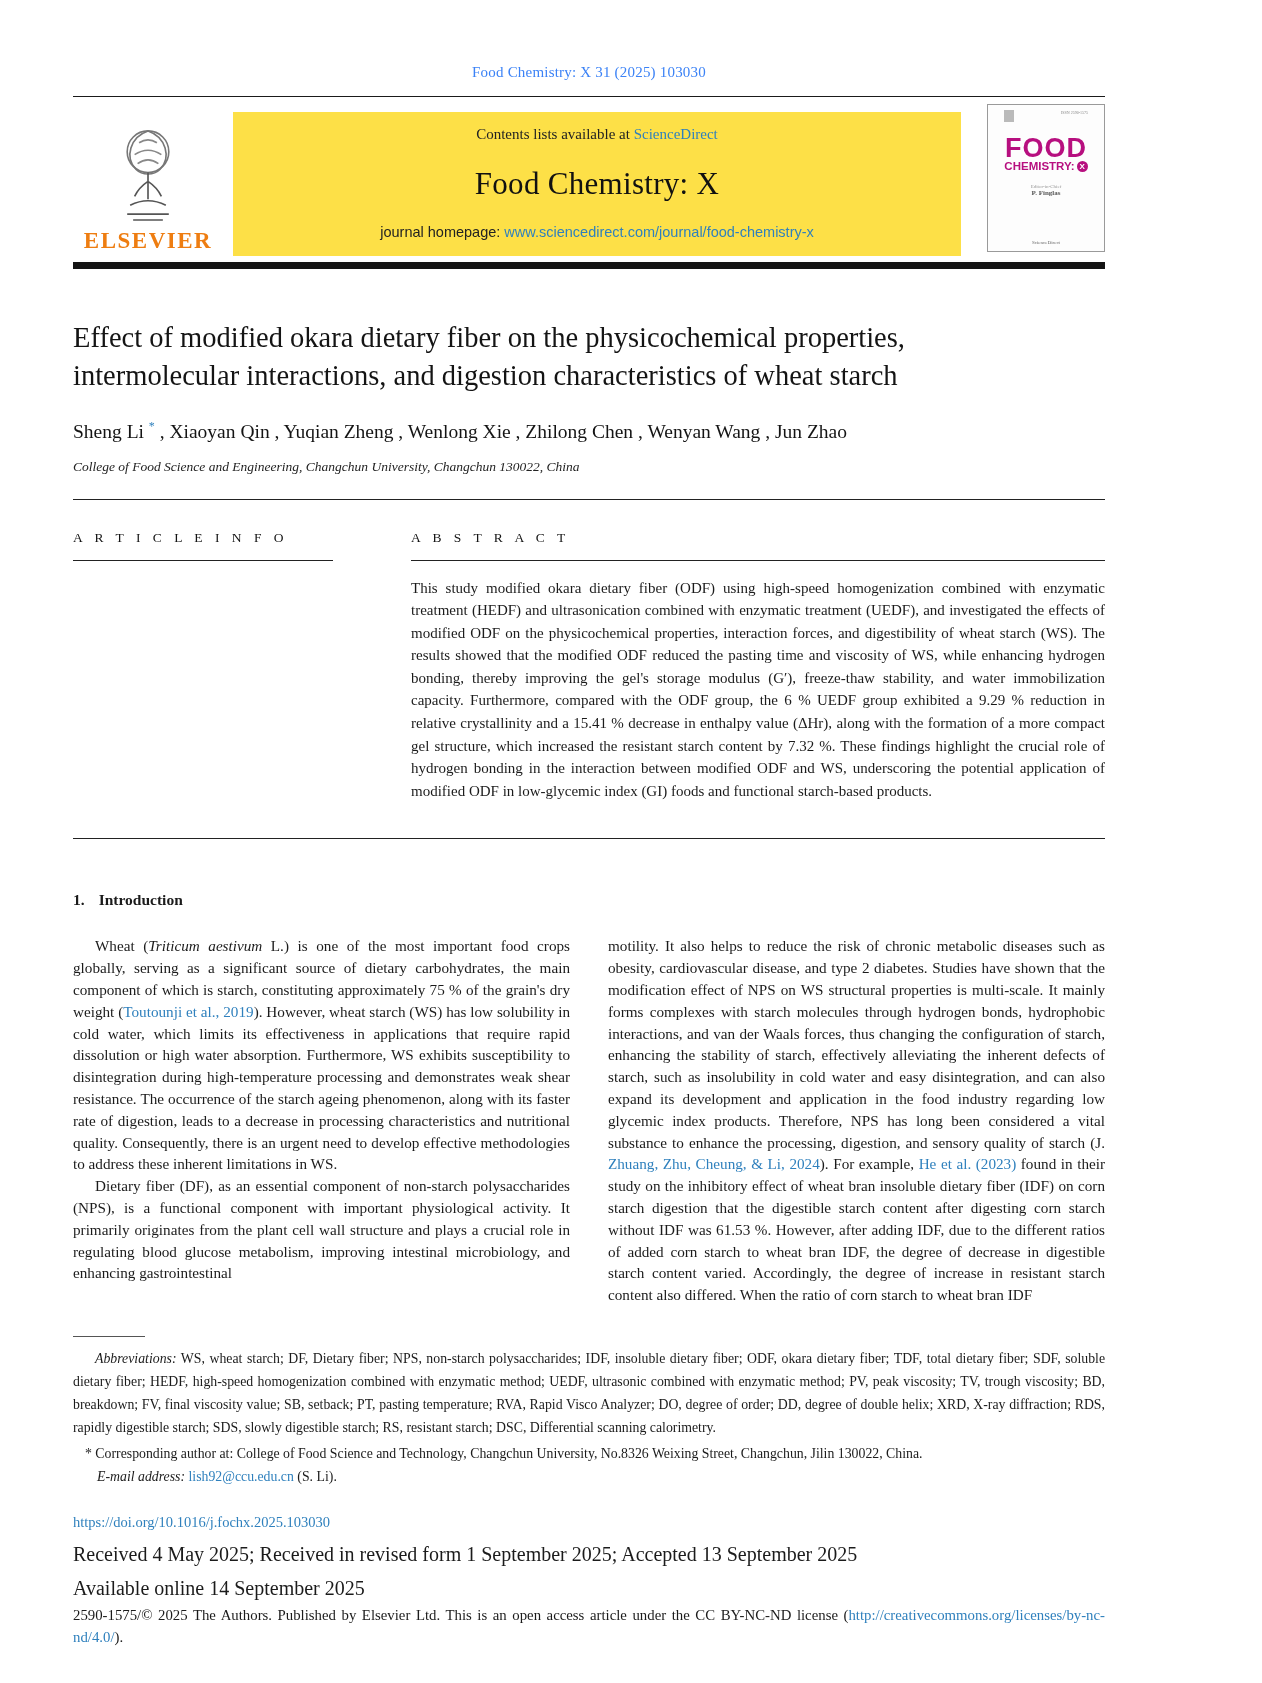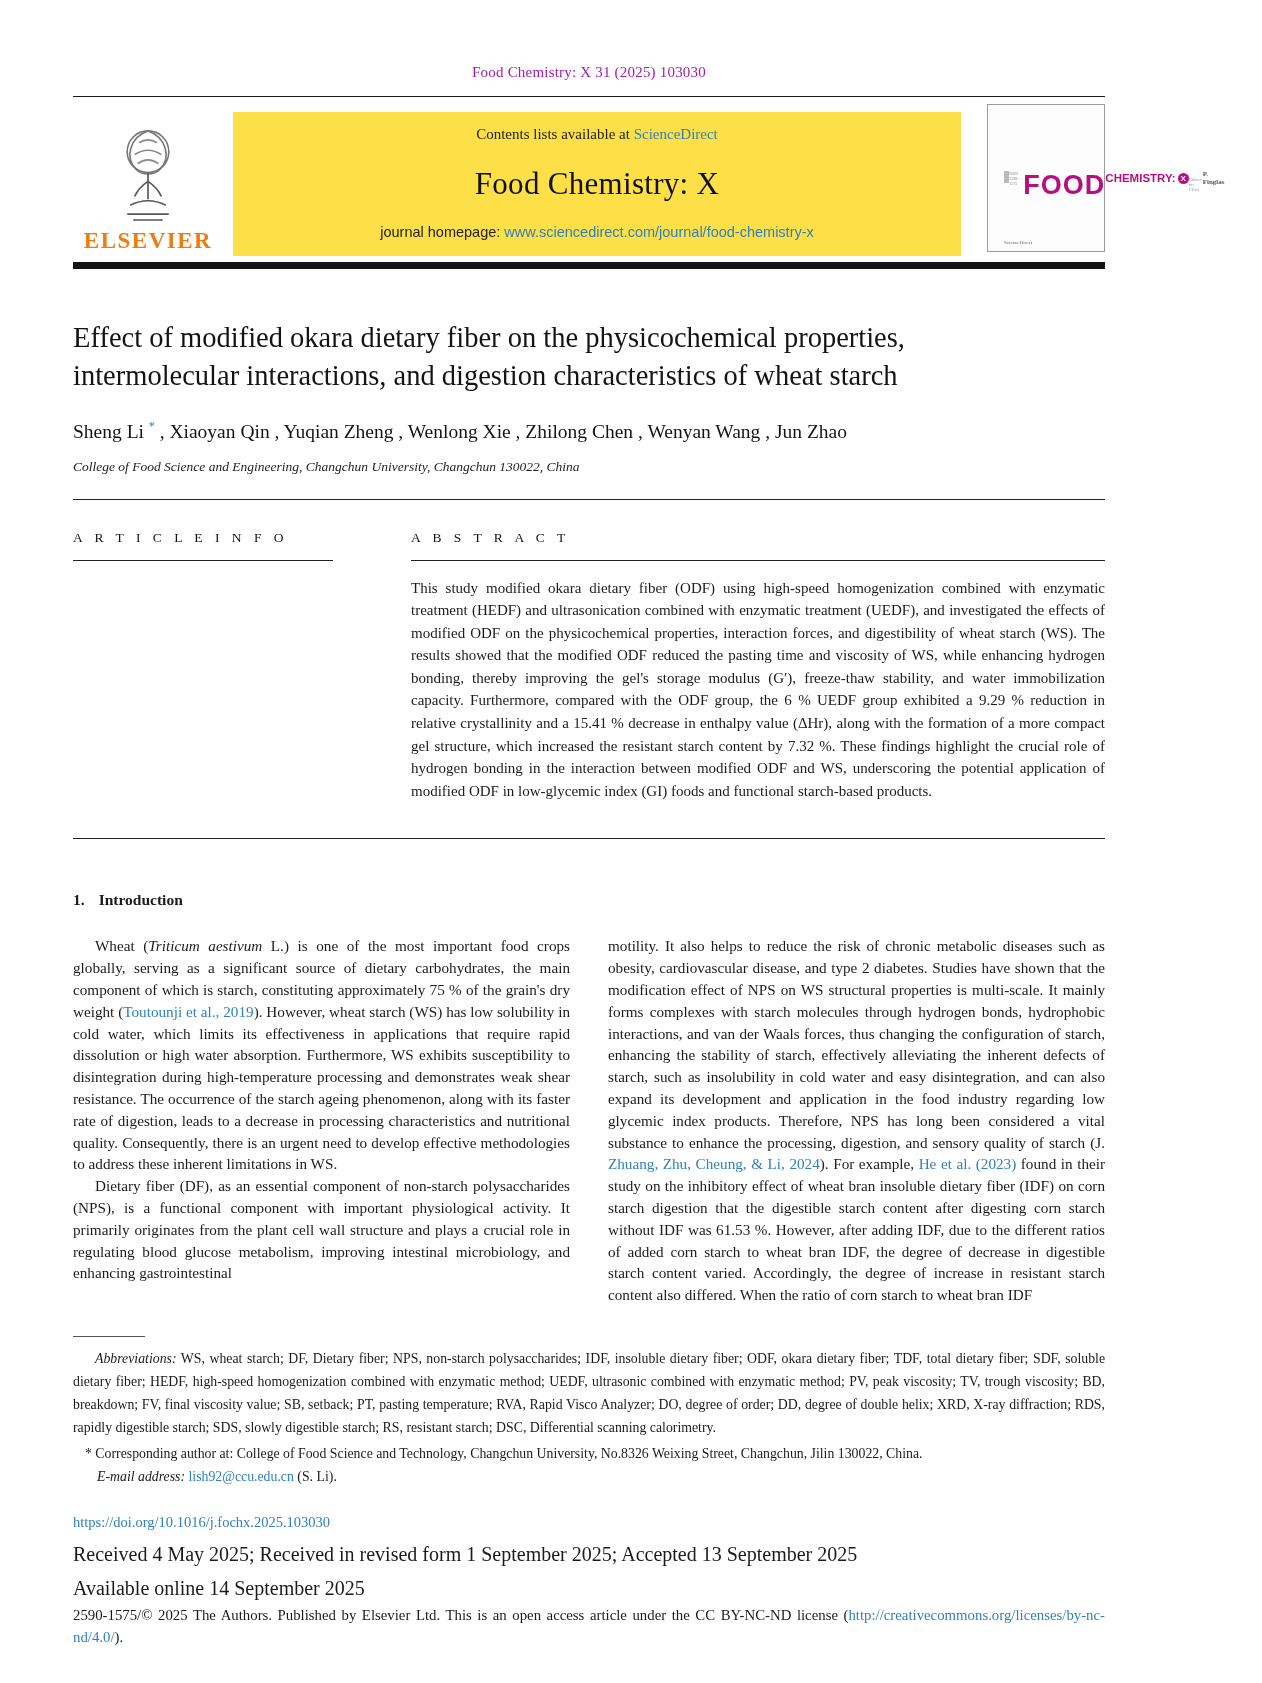--- a/index.html
+++ b/index.html
@@ -5,32 +5,32 @@
   * { margin:0; padding:0; box-sizing:border-box; }
   html,body { background:#fff; }
   body {
     width:1262px; height:1683px; overflow:hidden;
     font-family:"Liberation Serif", serif; color:#1b1b1b;
     position:relative;
   }
   .page { width:1032px; margin-left:73px; padding-top:64px; }
 
   
-  .citation { text-align:center; font-size:15px; color:#a21caf; letter-spacing:.2px; }
+  .citation { text-align:center; font-size:15px; color:#3b82f6; letter-spacing:.2px; }
   .rule-thin { border:none; border-top:1.5px solid #1a1a1a; margin-top:15px; }
   .banner { display:flex; margin-top:15px; height:144px; }
   .logo-block { width:150px; display:flex; flex-direction:column; align-items:center; justify-content:flex-end; padding-bottom:2px; }
   .logo-tree { width:92px; height:104px; }
   .logo-word { font-size:23px; font-weight:700; color:#ee7d11; letter-spacing:1.5px; font-family:"Liberation Serif", serif; margin-top:2px; }
   .gray-box { width:728px; margin-left:10px; background:#fde047; display:flex; flex-direction:column; align-items:center; justify-content:space-between; padding:14px 10px 16px 10px; }
   .contents-line { font-size:15px; color:#222; }
   .journal-big { font-size:31px; color:#111; letter-spacing:.3px; }
   .homepage-line { font-family:"Liberation Sans", sans-serif; font-size:14.5px; color:#222; }
   .lnk { color:#2f80bd; }
-  .cover { width:118px; height:148px; margin-left:26px; margin-top:-8px; border:1px solid #9a9a9a; background:#fdfdfd; padding:5px 16px; display:flex; flex-direction:row; align-items:center; position:relative; }
+  .cover { width:118px; height:148px; margin-left:26px; margin-top:-8px; border:1px solid #9a9a9a; background:#fdfdfd; padding:5px 16px; display:flex; flex-direction:column; align-items:center; position:relative; }
   .cover-top { width:100%; display:flex; justify-content:space-between; }
   .cover-minitree { width:10px; height:12px; background:#777; opacity:.5; }
   .cover-issn { font-size:4px; color:#888; }
   .cover-food { margin-top:14px; font-family:"Liberation Sans", sans-serif; font-weight:700; font-size:27px; line-height:24px; color:#b70f7f; letter-spacing:1px; }
   .cover-chem { font-family:"Liberation Sans", sans-serif; font-weight:700; font-size:11.5px; color:#b70f7f; display:flex; align-items:center; gap:2px; }
   .x-badge { display:inline-flex; width:11px; height:11px; border-radius:50%; background:#b70f7f; color:#fff; font-size:8px; align-items:center; justify-content:center; }
   .cover-editor-label { margin-top:12px; font-size:5px; color:#999; }
   .cover-editor { font-size:7px; font-weight:700; color:#555; }
   .cover-footer { position:absolute; bottom:6px; font-size:5px; color:#666; text-align:center; }
   .bar-thick { height:7px; background:#141414; margin-top:6px; }

